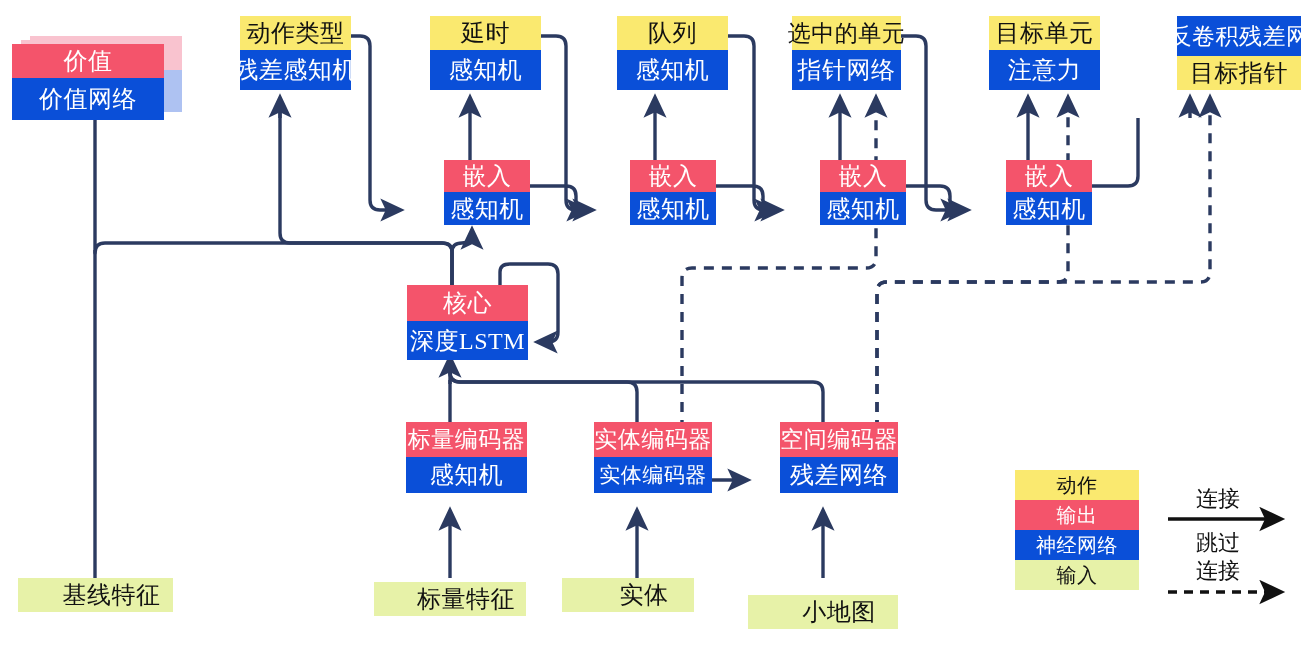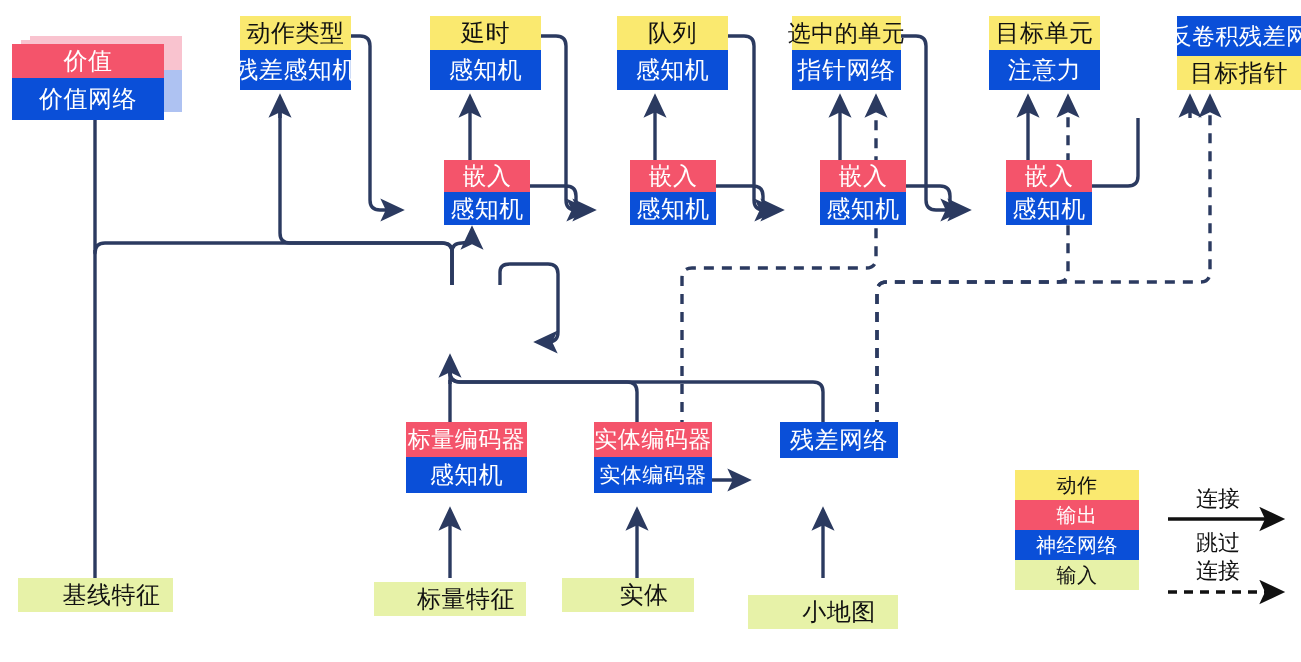--- a/index.html
+++ b/index.html
@@ -139,30 +139,35 @@
   </div>
   <div class="node" style="left:788px;top:160px;width:118px;">
     <div class="cell c-output t18" style="height:32px;">嵌入</div>
     <div class="cell c-net t18" style="height:33px;">感知机</div>
   </div>
   <div class="node" style="left:974px;top:160px;width:118px;">
     <div class="cell c-output t18" style="height:32px;">嵌入</div>
     <div class="cell c-net t18" style="height:33px;">感知机</div>
   </div>
 
+  <div class="node" style="left:375px;top:285px;width:153px;">
+    <div class="cell c-output t18" style="height:36px;">核心</div>
+    <div class="cell c-net t18" style="height:39px;">深度LSTM</div>
+  </div>
 
   <div class="node" style="left:374px;top:422px;width:153px;">
     <div class="cell c-output t17" style="height:35px;">标量编码器</div>
     <div class="cell c-net t18" style="height:36px;">感知机</div>
   </div>
   <div class="node" style="left:562px;top:422px;width:150px;">
     <div class="cell c-output t17" style="height:35px;">实体编码器</div>
     <div class="cell c-net t15" style="height:36px;">实体编码器</div>
   </div>
   <div class="node" style="left:748px;top:422px;width:150px;">
+    <div class="cell c-output t17" style="height:35px;">空间编码器</div>
     <div class="cell c-net t18" style="height:36px;">残差网络</div>
   </div>
 
   <div class="cell c-input t18 node" style="left:18px;top:578px;width:155px;height:34px;">基线特征</div>
   <div class="cell c-input t18 node" style="left:374px;top:582px;width:152px;height:34px;">标量特征</div>
   <div class="cell c-input t18 node" style="left:562px;top:578px;width:132px;height:34px;">实体</div>
   <div class="cell c-input t18 node" style="left:748px;top:578px;width:150px;height:34px;margin-top:17px;">小地图</div>
 
   <div class="legend-box" style="left:1015px;top:470px;">
     <div class="cell c-action">动作</div>

